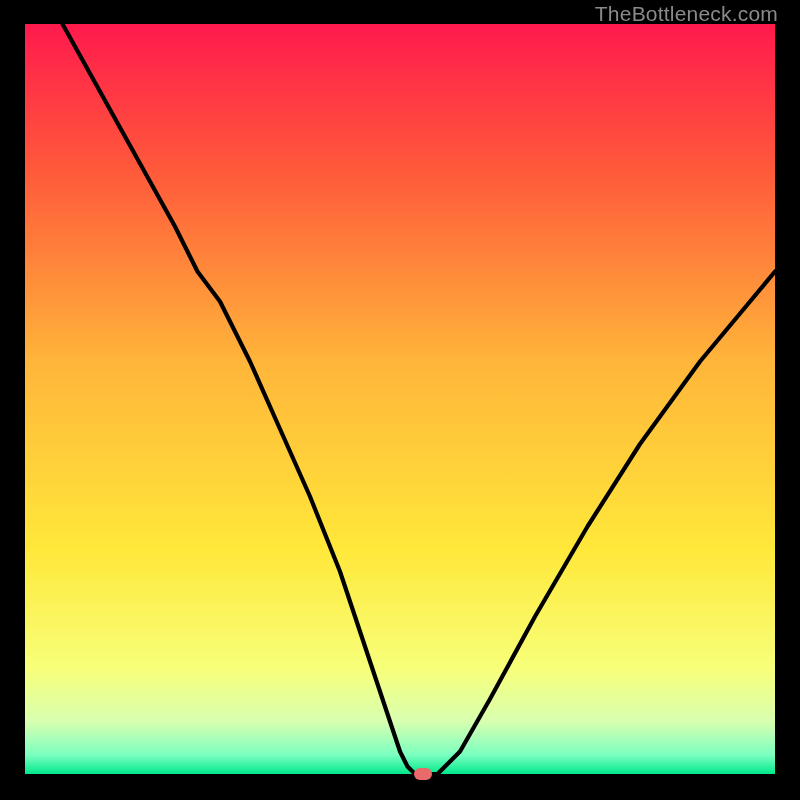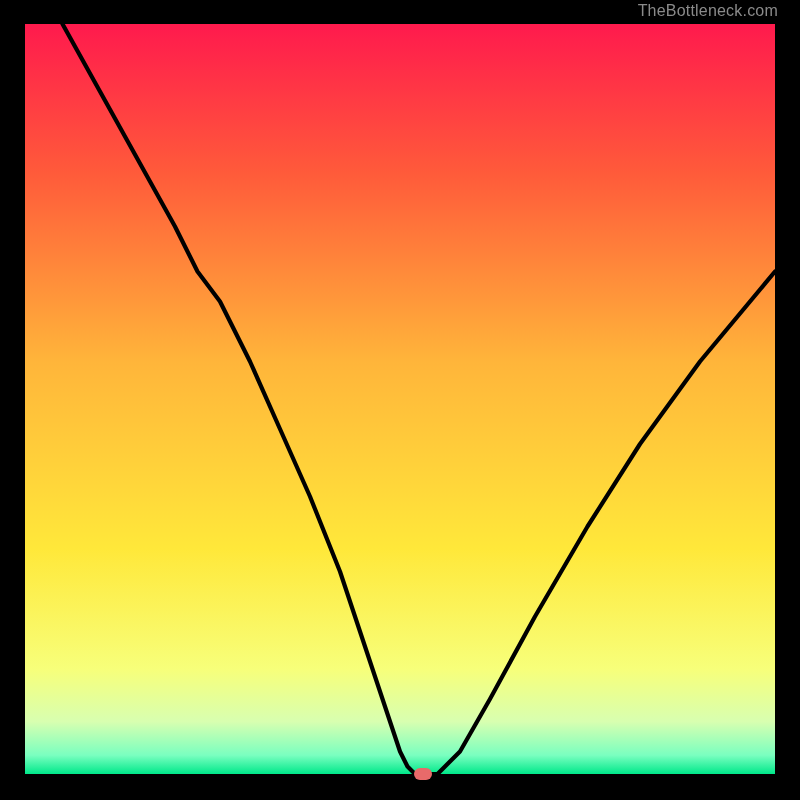--- a/index.html
+++ b/index.html
@@ -22,21 +22,21 @@
     top: 24px;
     left: 25px;
     width: 750px;
     height: 750px;
   }
   .watermark {
     position: absolute;
     top: 2px;
     right: 22px;
     font-family: Arial, Helvetica, sans-serif;
-    font-size: 16px;
+    font-size: 21px;
     color: #8a8a8a;
     font-weight: 500;
     letter-spacing: 0.2px;
   }
   .marker {
     position: absolute;
     width: 18px;
     height: 12px;
     background: #e86a6a;
     border-radius: 6px;

